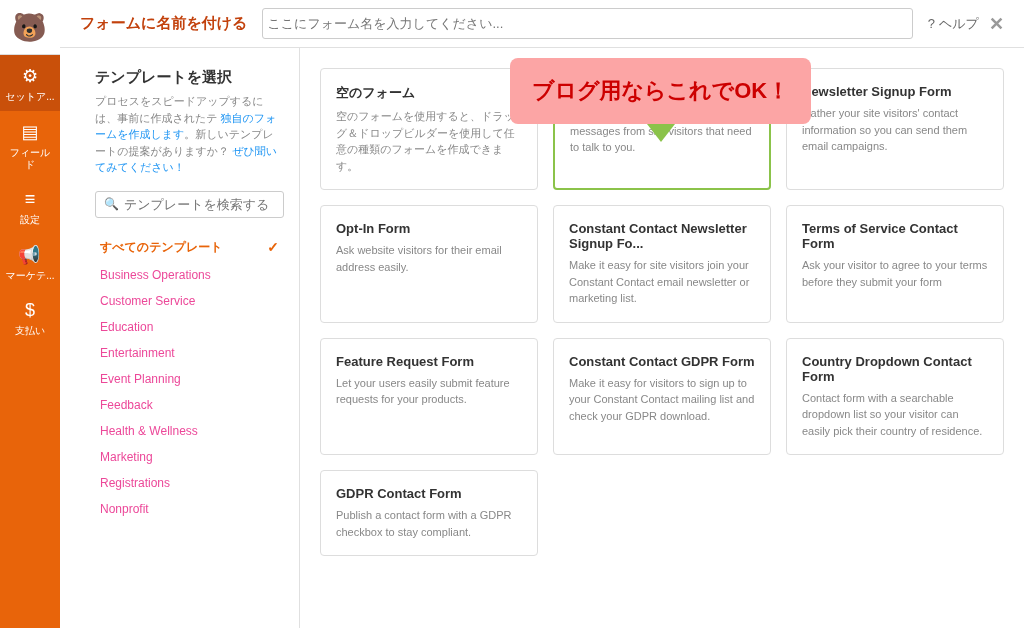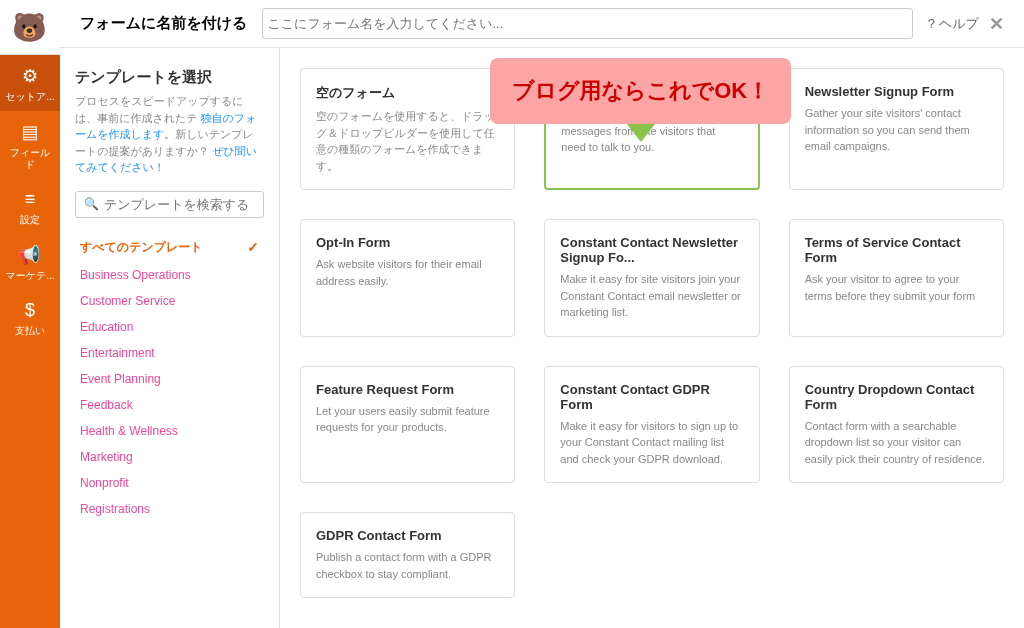--- a/index.html
+++ b/index.html
@@ -65,21 +65,21 @@
       border-bottom: 1px solid #e0e0e0;
       padding: 8px 20px;
       display: flex;
       align-items: center;
       gap: 15px;
       flex-shrink: 0;
     }
     .topbar-title {
       font-size: 15px;
       font-weight: bold;
-      color: #000000;
+      color: #c2410c;
       white-space: nowrap;
     }
     .topbar-input {
       flex: 1;
       border: 1px solid #ccc;
       border-radius: 3px;
       padding: 7px 4px;
       font-size: 13px;
       color: #aaa;
       outline: none;
@@ -103,20 +103,21 @@
       color: #999;
       cursor: pointer;
       font-weight: bold;
     }
 
     
     .content {
       display: flex;
       flex: 1;
       overflow: hidden;
+      margin-left: 20px;
     }
 
     
     .left-panel {
       width: 220px;
       border-right: 1px solid #e0e0e0;
       padding: 20px 15px;
       flex-shrink: 0;
       overflow-y: auto;
     }
@@ -178,21 +179,21 @@
     .right-panel {
       flex: 1;
       overflow-y: auto;
       padding: 20px;
       position: relative;
     }
 
     .templates-grid {
       display: grid;
       grid-template-columns: repeat(3, 1fr);
-      gap: 29px;
+      gap: 15px;
     }
 
     .template-card {
       border: 1px solid #ddd;
       border-radius: 4px;
       padding: 15px;
       cursor: pointer;
       background: #fff;
       transition: border-color 0.2s;
     }
@@ -297,22 +298,22 @@
       <div id="categories-list">
           <div class="category-item active">すべてのテンプレート<span class="check">✓</span></div>
           <div class="category-item">Business Operations</div>
           <div class="category-item">Customer Service</div>
           <div class="category-item">Education</div>
           <div class="category-item">Entertainment</div>
           <div class="category-item">Event Planning</div>
           <div class="category-item">Feedback</div>
           <div class="category-item">Health &amp; Wellness</div>
           <div class="category-item">Marketing</div>
+          <div class="category-item">Registrations</div>
           <div class="category-item">Nonprofit</div>
-          <div class="category-item">Registrations</div>
         </div>
     </div>
 
     <div class="right-panel">
 
       <div class="callout-container">
         <div class="callout-bubble">
           <span>ブログ用ならこれでOK！</span>
         </div>
       </div>

